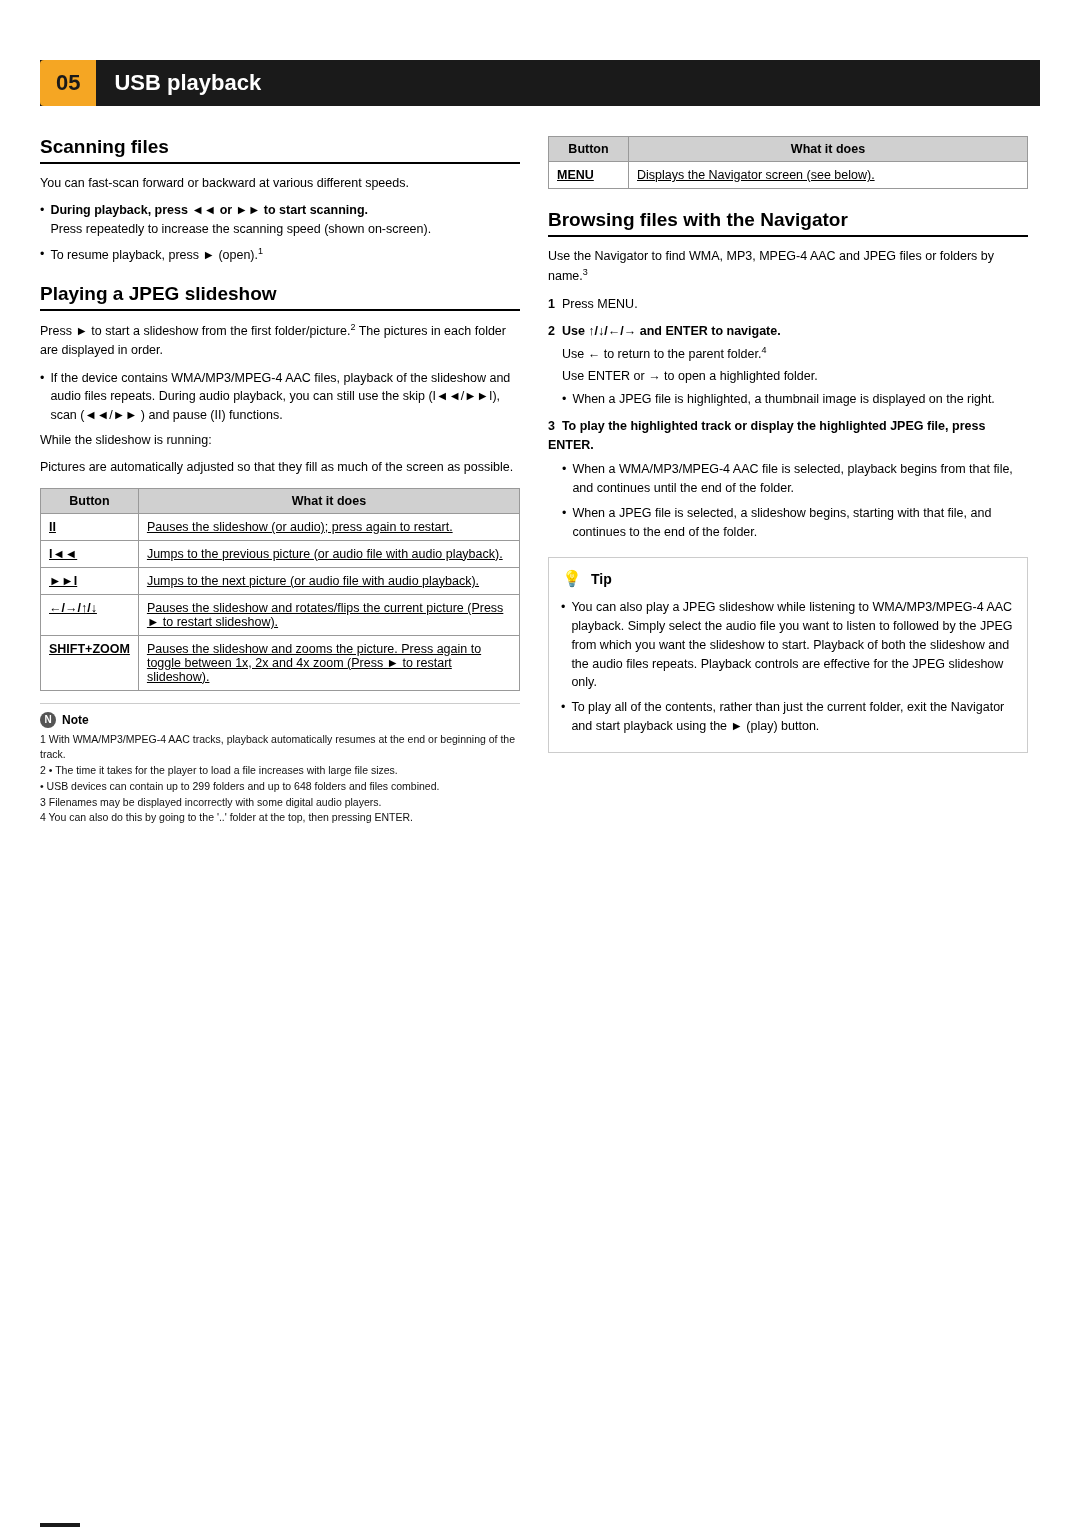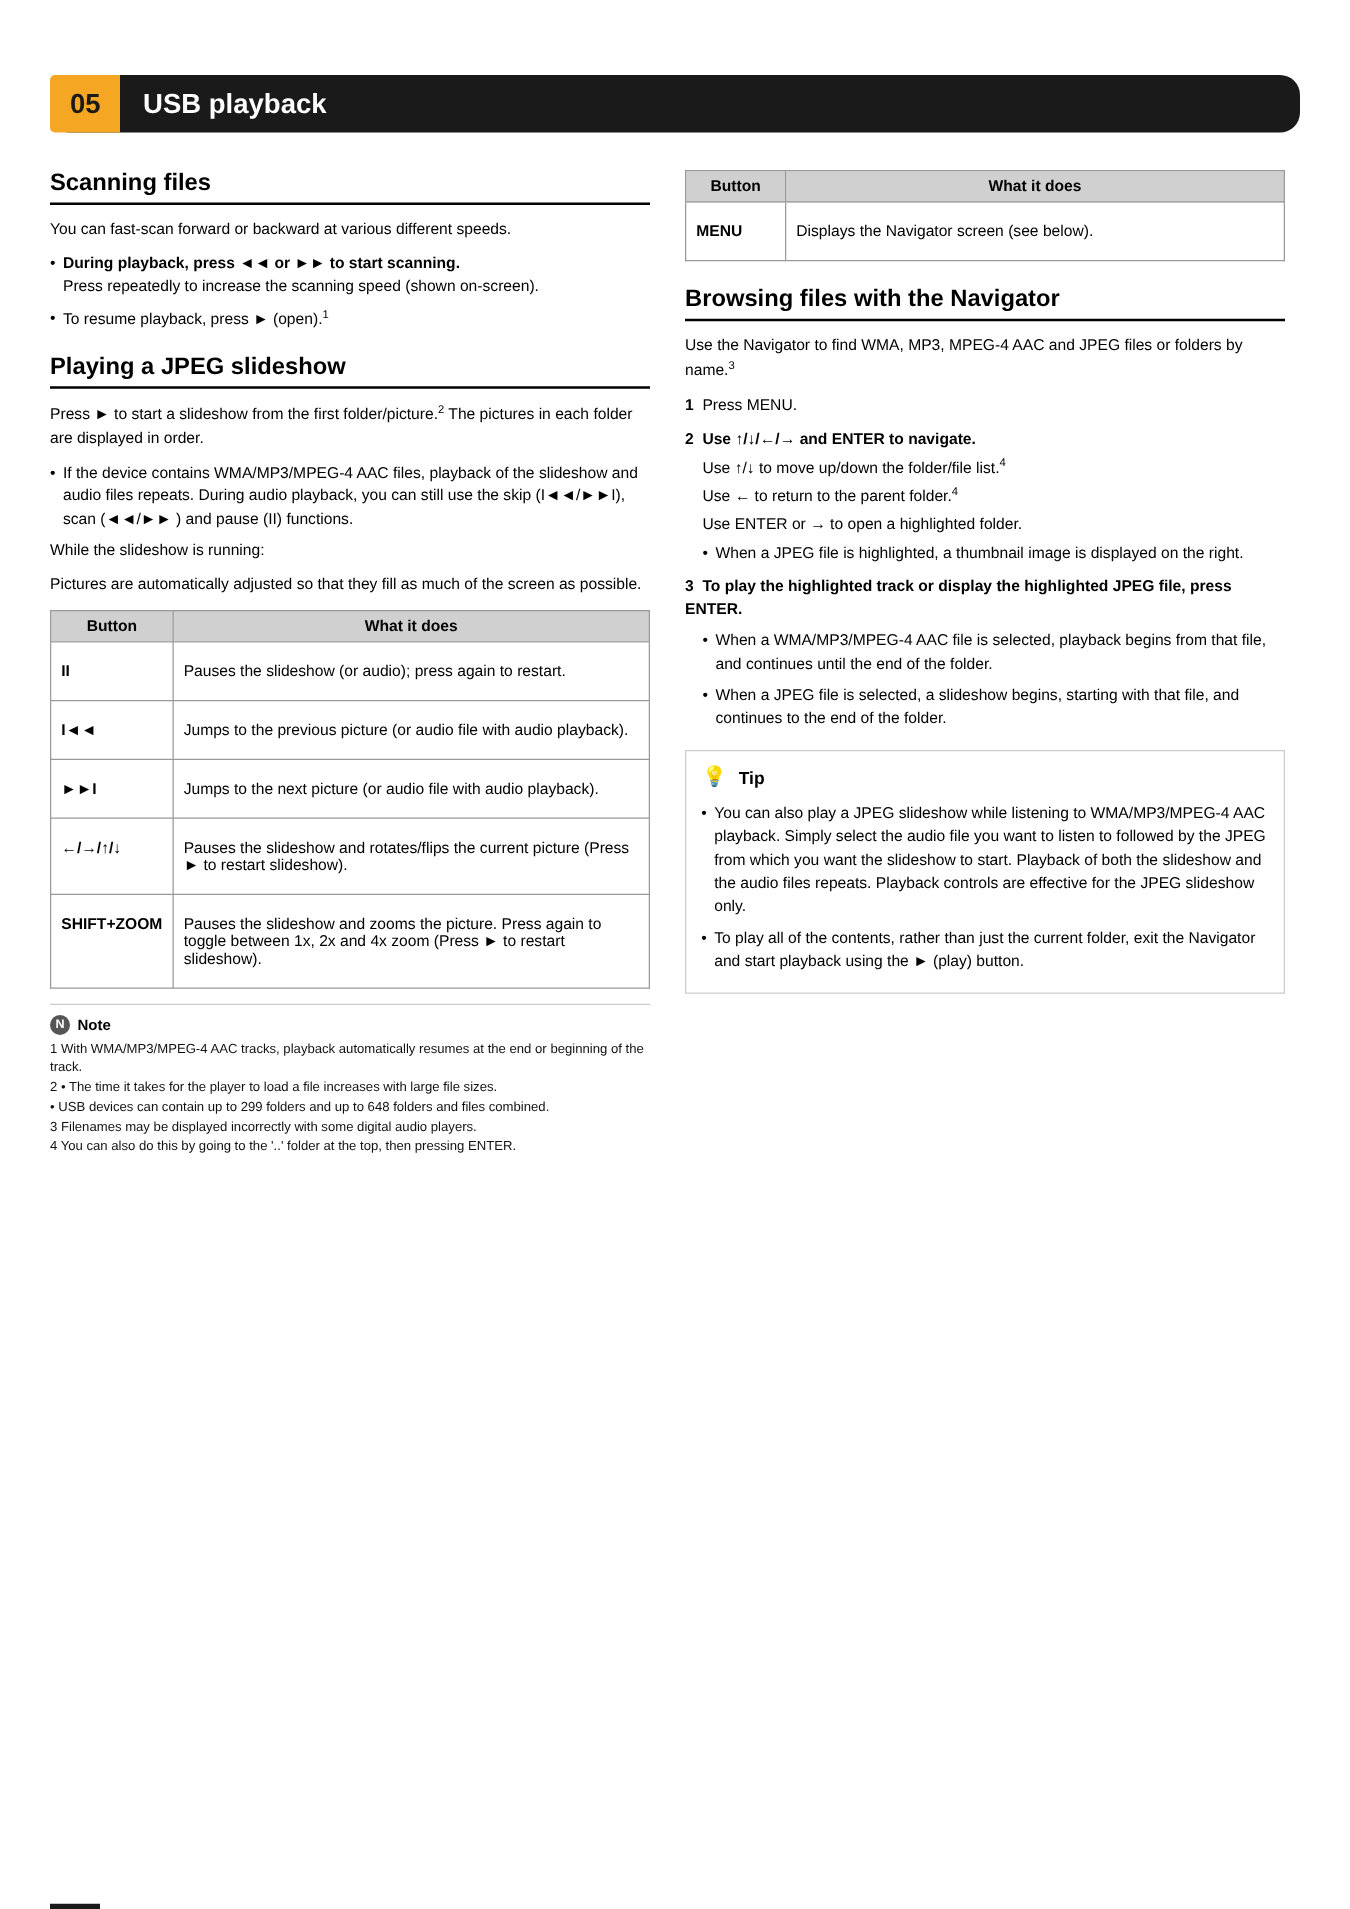--- a/index.html
+++ b/index.html
@@ -22,21 +22,21 @@
 
     
     .chapter-header {
       background: #1a1a1a;
       color: #fff;
       display: flex;
       align-items: center;
       padding: 0;
       margin: 60px 40px 0 40px;
       height: 46px;
-      border-radius: 16px;
+      border-radius: 0;
     }
     .chapter-number {
       background: #f5a623;
       color: #1a1a1a;
       font-size: 22px;
       font-weight: bold;
       padding: 0 16px;
       height: 100%;
       display: flex;
       align-items: center;
@@ -102,22 +102,23 @@
     }
     .button-table th {
       background: #d0d0d0;
       border: 1px solid #999;
       padding: 5px 8px;
       text-align: center;
       font-weight: bold;
     }
     .button-table td {
       border: 1px solid #999;
-      padding: 16px 8px;
+      padding: 6px 8px;
       vertical-align: top;
+      text-decoration: underline;
     }
     .button-table td:first-child {
       font-weight: bold;
       white-space: nowrap;
       width: 80px;
     }
     .note-header {
       font-weight: bold;
       font-size: 12px;
       display: flex;
@@ -313,21 +314,20 @@
           <span>Use the Navigator to find WMA, MP3, MPEG-4 AAC and JPEG files or folders by name.</span><sup>3</sup>
         </p>
 
         <div class="numbered-step">
           <strong>1</strong>&nbsp;&nbsp;<span>Press MENU.</span>
         </div>
 
         <div class="numbered-step">
           <strong>2</strong>&nbsp;&nbsp;<strong>Use ↑/↓/←/→ and ENTER to navigate.</strong>
           <div style="margin-top:4px; margin-left: 14px;">
-            <div><span>Use ↑/↓ to move up/down the folder/file list.</span><sup>4</sup></div>
             <div style="margin-top:3px;"><span>Use ← to return to the parent folder.</span><sup>4</sup></div>
             <div style="margin-top:3px;"><span>Use ENTER or → to open a highlighted folder.</span></div>
             <div class="bullet-item" style="margin-top:4px;">
               <span>When a JPEG file is highlighted, a thumbnail image is displayed on the right.</span>
             </div>
           </div>
         </div>
 
         <div class="numbered-step">
           <strong>3</strong>&nbsp;&nbsp;<strong>To play the highlighted track or display the highlighted JPEG file, press ENTER.</strong>

